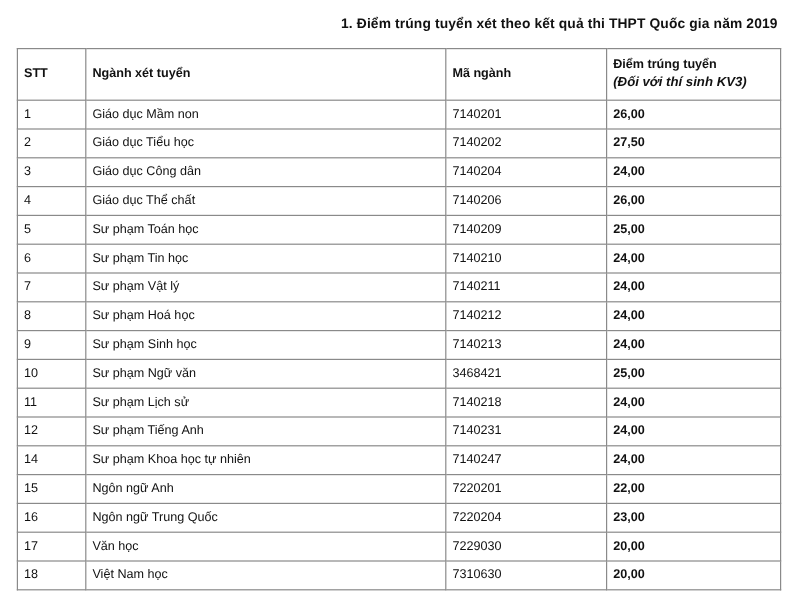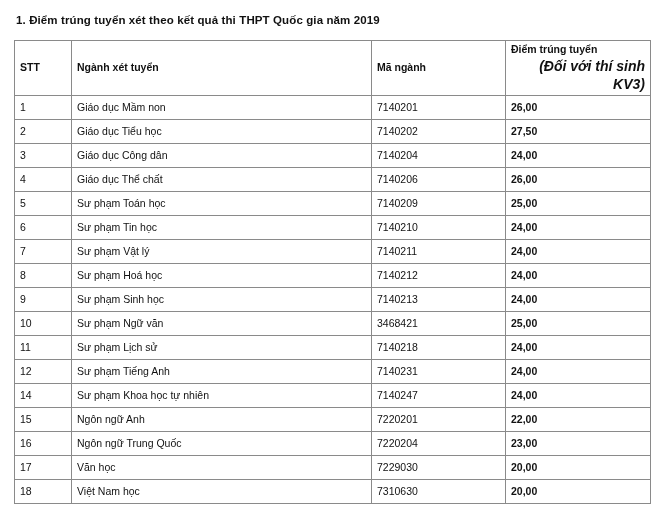--- a/index.html
+++ b/index.html
@@ -20,20 +20,21 @@
     box-sizing: border-box;
     padding: 14px 12px 0 12px;
     position: relative;
   }
   .doc-title {
     font-size: 11.5px;
     font-weight: bold;
     color: #111111;
     margin: 0 0 14px 4px;
     letter-spacing: 0.01em;
+    text-align: right;
   }
   table.score-table {
     border-collapse: collapse;
     width: 636px;
     margin-left: 2px;
     table-layout: fixed;
   }
   table.score-table td,
   table.score-table th {
     border: 1px solid #8a8a8a;
@@ -51,22 +52,21 @@
     vertical-align: middle;
     font-size: 10.5px;
   }
   thead th.hdr-score {
     line-height: 1.3;
   }
   thead th .sub {
     font-style: italic;
     font-weight: bold;
     display: block;
-    font-size: 14px;
-    text-align: right;
+    font-size: 11px;
   }
   col.c-stt { width: 57px; }
   col.c-major { width: 300px; }
   col.c-code { width: 134px; }
   col.c-score { width: 145px; }
   tbody td {
     height: 19px;
   }
   td.cell-stt { font-size: 10.5px; }
   td.cell-major { font-size: 10.5px; margin-top: 18px; }

